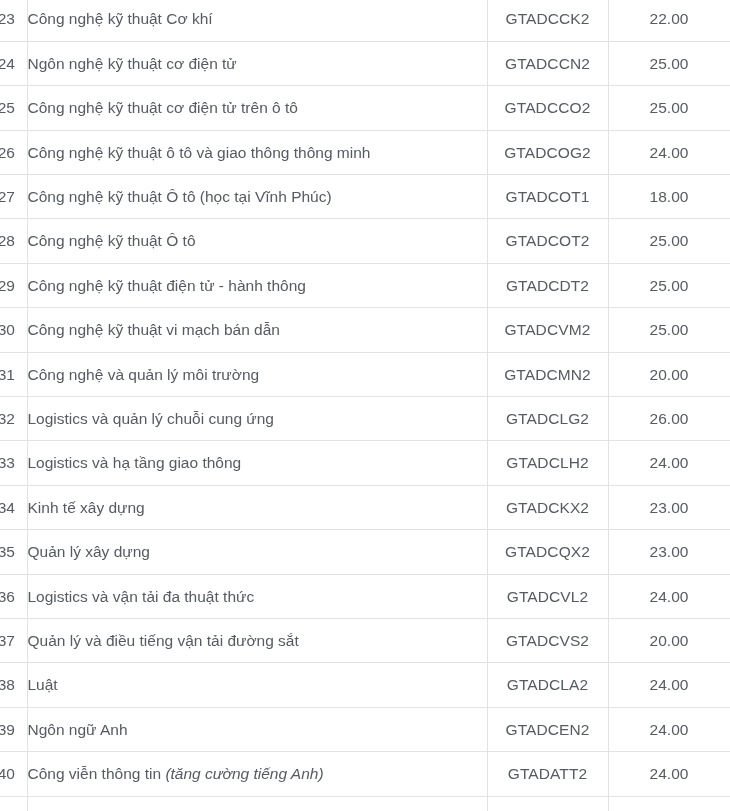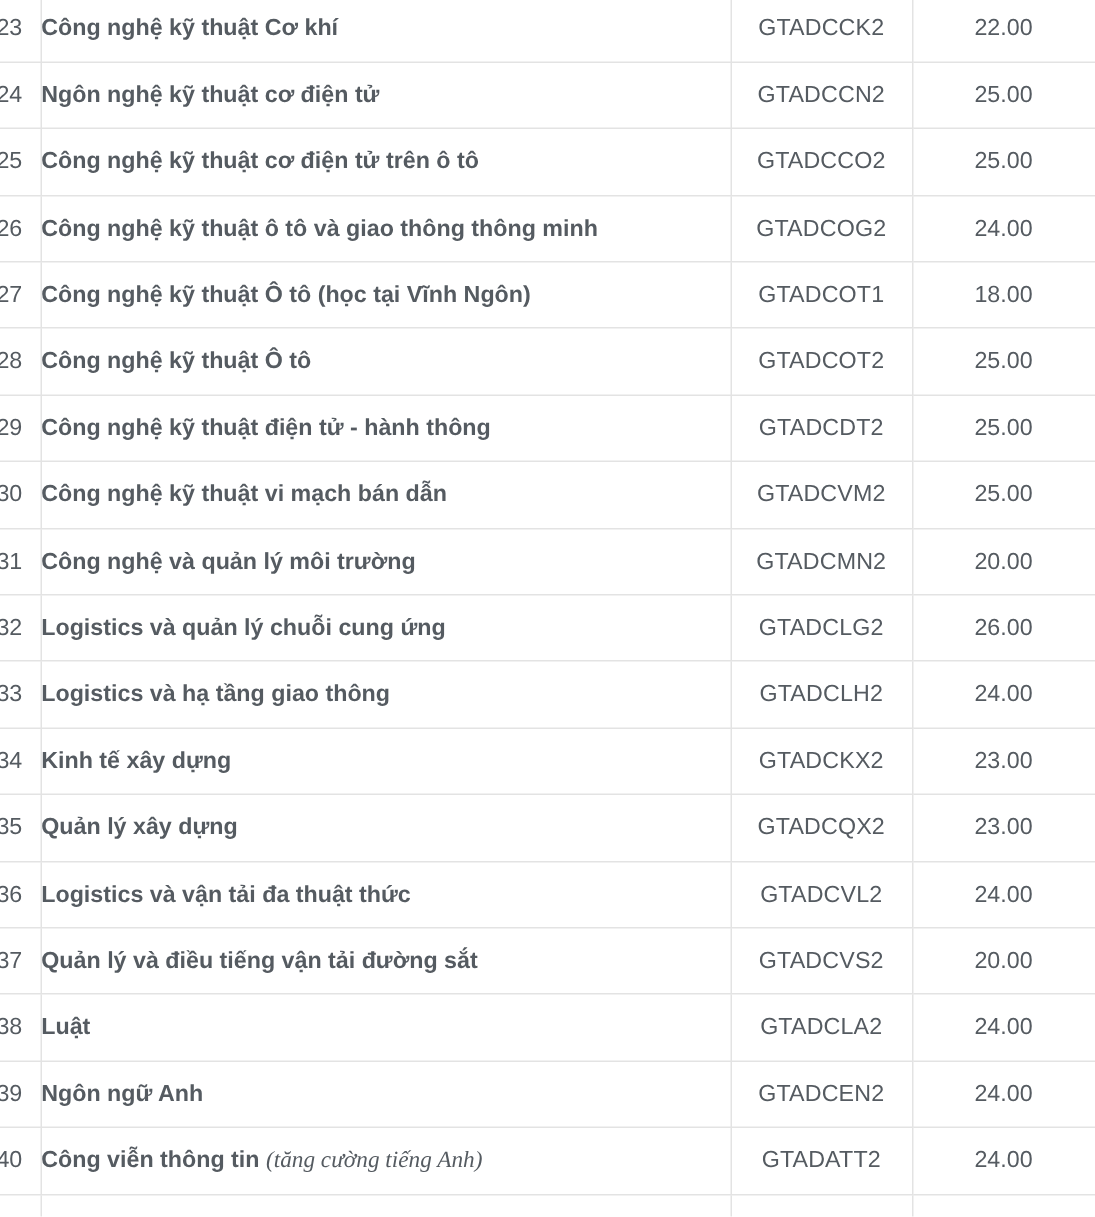--- a/index.html
+++ b/index.html
@@ -75,25 +75,23 @@
   td.cell-code {
     text-align: center;
     letter-spacing: 0.1px;
   }
   td.cell-score {
     text-align: center;
     border-right: 1px solid #e3e3e3;
   }
   .name-italic {
     font-style: italic;
-    font-family: Liberation Serif, serif;
   }
   .name-main {
     font-style: normal;
-    font-weight: bold;
   }
 </style>
 </head>
 <body>
 
 <div class="viewport">
   <div class="table-shift">
     <table class="score-table">
       <colgroup>
         <col class="c-index">
@@ -121,21 +119,21 @@
             <td class="cell-score">25.00</td>
           </tr>
           <tr>
             <td class="cell-index">26</td>
             <td class="cell-name"><span class="name-main">Công nghệ kỹ thuật ô tô và giao thông thông minh</span><span class="name-italic"></span></td>
             <td class="cell-code">GTADCOG2</td>
             <td class="cell-score">24.00</td>
           </tr>
           <tr>
             <td class="cell-index">27</td>
-            <td class="cell-name"><span class="name-main">Công nghệ kỹ thuật Ô tô (học tại Vĩnh Ngôn)</span><span class="name-italic"></span></td>
+            <td class="cell-name"><span class="name-main">Công nghệ kỹ thuật Ô tô (học tại Vĩnh Phúc)</span><span class="name-italic"></span></td>
             <td class="cell-code">GTADCOT1</td>
             <td class="cell-score">18.00</td>
           </tr>
           <tr>
             <td class="cell-index">28</td>
             <td class="cell-name"><span class="name-main">Công nghệ kỹ thuật Ô tô</span><span class="name-italic"></span></td>
             <td class="cell-code">GTADCOT2</td>
             <td class="cell-score">25.00</td>
           </tr>
           <tr>

